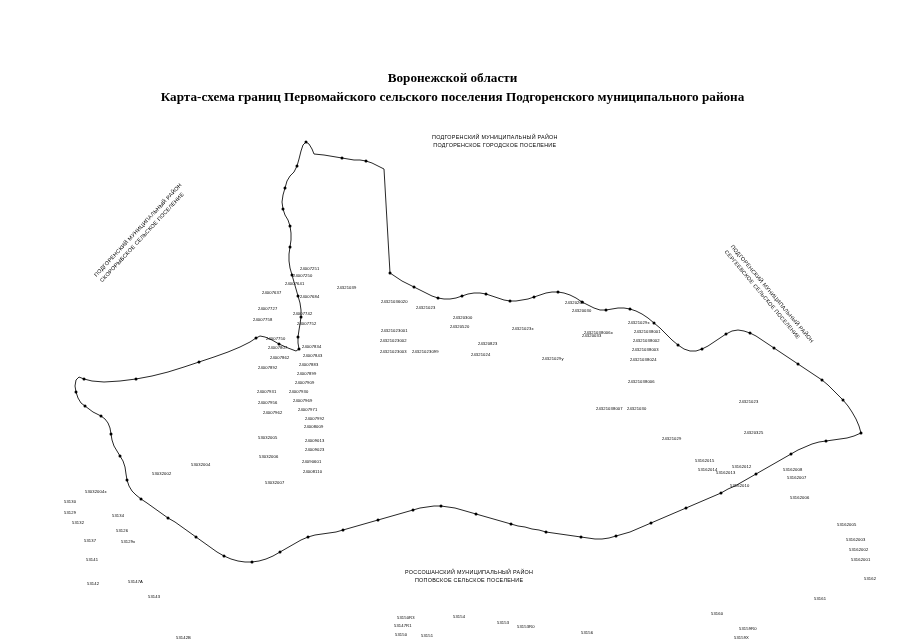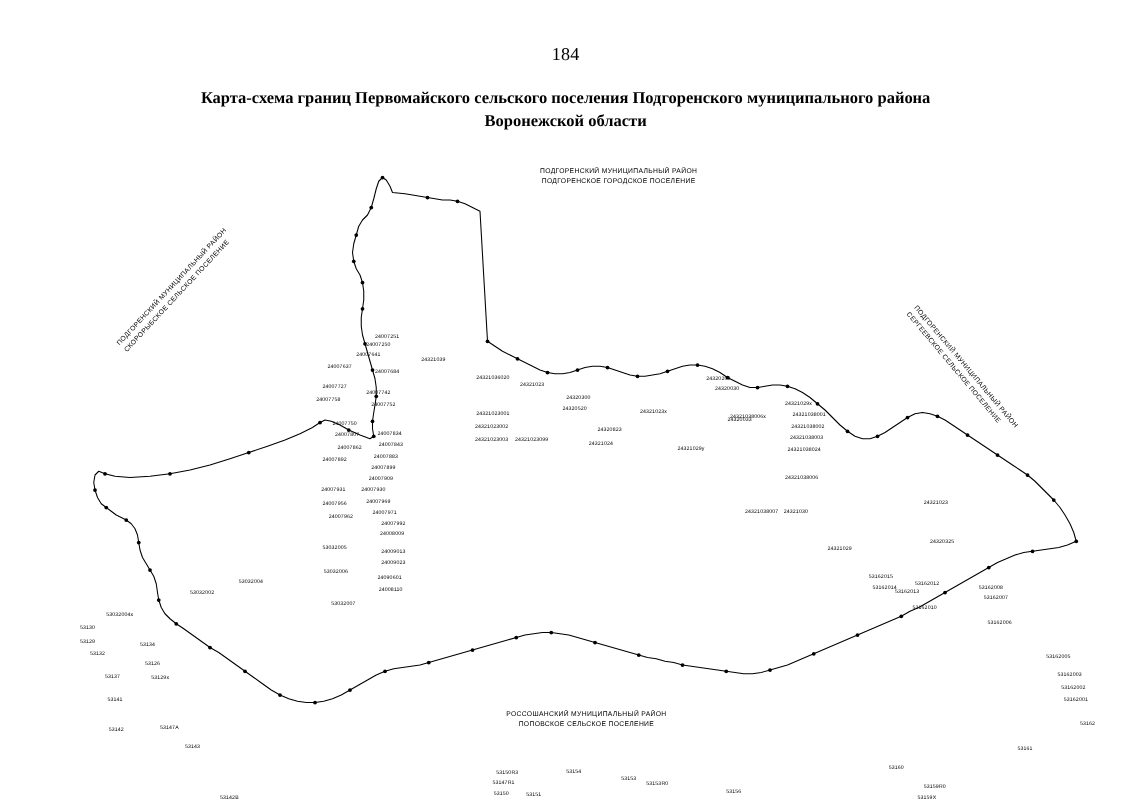--- a/index.html
+++ b/index.html
@@ -47,25 +47,24 @@
     position:absolute;font-size:4.15px;line-height:1;
     font-family:"Liberation Sans", sans-serif;letter-spacing:.12px;
     white-space:nowrap;color:#000;
   }
 </style>
 </head>
 <body>
 
 <div class="page">
 
-  <div class="page-number">184</div>
 
   <div class="doc-title">
+    <span class="line">Воронежской области</span>
     <span class="line">Карта-схема границ Первомайского сельского поселения Подгоренского муниципального района</span>
-    <span class="line">Воронежской области</span>
   </div>
 
   <div class="map-area">
 
     <svg class="map" viewBox="0 0 905 500">
       <g id="boundary-lines">
           <path d="M 314 36 L 312 31 L 309 26 L 306 24 L 303 27 L 301 33 L 299 41 L 297 48 L 294 54 L 290 58 L 287 63 L 285 70 L 283 77 L 282 84 L 283 91 L 285 97 L 288 102 L 290 108 L 291 115 L 291 122 L 290 129 L 289 136 L 289 143 L 290 150 L 292 157 L 294 164 L 296 171 L 298 178 L 300 185 L 301 192 L 301 199 L 300 206 L 299 212 L 298 219 L 298 225 L 299 231 L 296 233 L 288 230 L 279 226 L 272 222 L 265 219 L 260 218 L 256 220 L 250 224 L 240 229 L 228 234 L 214 239 L 199 244 L 184 249 L 168 254 L 152 258 L 136 261 L 120 263 L 104 264 L 92 263 L 84 261 L 79 259 L 76 262 L 75 268 L 76 274 L 78 280 L 81 285 L 85 288 L 89 291 L 93 294 L 97 296 L 101 298 L 105 301 L 108 305 L 110 310 L 111 316 L 112 322 L 114 328 L 117 333 L 120 338 L 123 343 L 125 349 L 126 356 L 127 362 L 129 368 L 132 373 L 136 377 L 141 381 L 147 385 L 154 390 L 161 395 L 168 400 L 175 404 L 182 409 L 189 414 L 196 419 L 203 424 L 210 429 L 217 434 L 224 438 L 231 441 L 238 443 L 245 444 L 252 444 L 259 443 L 266 441 L 273 438 L 280 434 L 287 430 L 294 426 L 301 422 L 308 419 L 315 417 L 322 416 L 329 415 L 336 414 L 343 412 L 350 410 L 357 408 L 364 406 L 371 404 L 378 402 L 385 400 L 392 398 L 399 396 L 406 394 L 413 392 L 420 390 L 427 389 L 434 388 L 441 388 L 448 389 L 455 390 L 462 392 L 469 394 L 476 396 L 483 398 L 490 400 L 497 402 L 504 404 L 511 406 L 518 408 L 525 409 L 532 411 L 539 412 L 546 414 L 553 415 L 560 416 L 567 417 L 574 418 L 581 419 L 588 420 L 595 421 L 602 421 L 609 420 L 616 418 L 623 416 L 630 414 L 637 411 L 644 408 L 651 405 L 658 402 L 665 399 L 672 396 L 679 393 L 686 390 L 693 387 L 700 384 L 707 381 L 714 378 L 721 375 L 728 371 L 735 368 L 742 364 L 749 360 L 756 356 L 763 352 L 770 348 L 777 344 L 784 340 L 791 336 L 798 332 L 805 329 L 812 326 L 819 324 L 826 323 L 833 322 L 840 321 L 847 320 L 854 318 L 861 315 L 859 308 L 856 301 L 852 294 L 848 288 L 843 282 L 838 277 L 833 272 L 828 267 L 822 262 L 816 258 L 810 254 L 804 250 L 798 246 L 792 242 L 786 238 L 780 234 L 774 230 L 768 226 L 762 222 L 756 218 L 750 215 L 744 213 L 738 212 L 732 213 L 726 216 L 720 220 L 714 224 L 708 228 L 702 231 L 696 233 L 690 233 L 684 231 L 678 227 L 672 222 L 666 216 L 660 210 L 654 205 L 648 200 L 642 196 L 636 193 L 630 191 L 624 190 L 618 190 L 612 191 L 606 192 L 600 192 L 594 190 L 588 187 L 582 184 L 576 180 L 570 177 L 564 175 L 558 174 L 552 174 L 546 175 L 540 177 L 534 179 L 528 181 L 522 182 L 516 183 L 510 183 L 504 182 L 498 180 L 492 178 L 486 176 L 480 175 L 474 175 L 468 176 L 462 178 L 456 180 L 450 181 L 444 181 L 438 180 L 432 178 L 426 175 L 420 172 L 414 169 L 408 166 L 402 163 L 396 159 L 390 155 L 384 51 L 378 48 L 372 45 L 366 43 L 360 42 L 354 42 L 348 41 L 342 40 L 336 39 L 330 38 L 324 37 Z" fill="none" stroke="#000000" stroke-width="0.85" stroke-linejoin="round"></path>
         </g>
       <g id="boundary-vertices">
           <circle cx="306" cy="24" r="1.5" fill="#000000"></circle>

